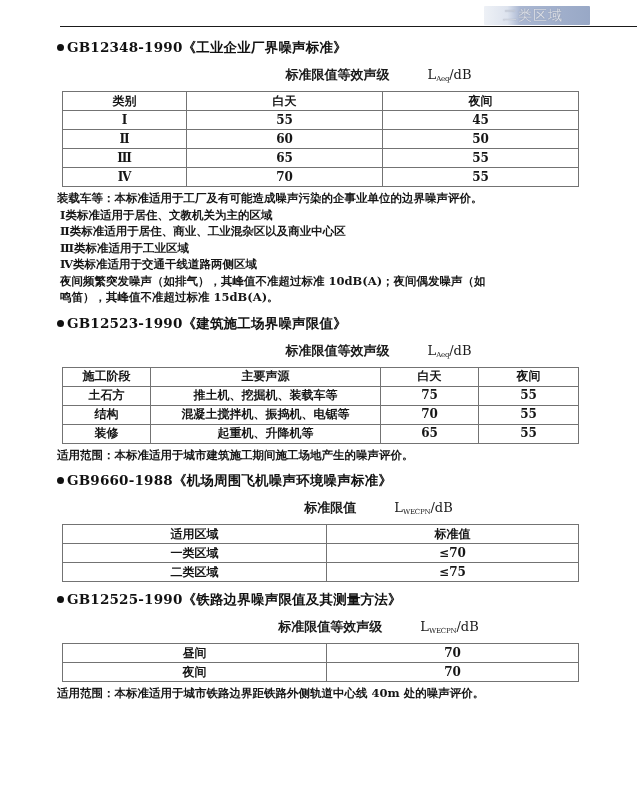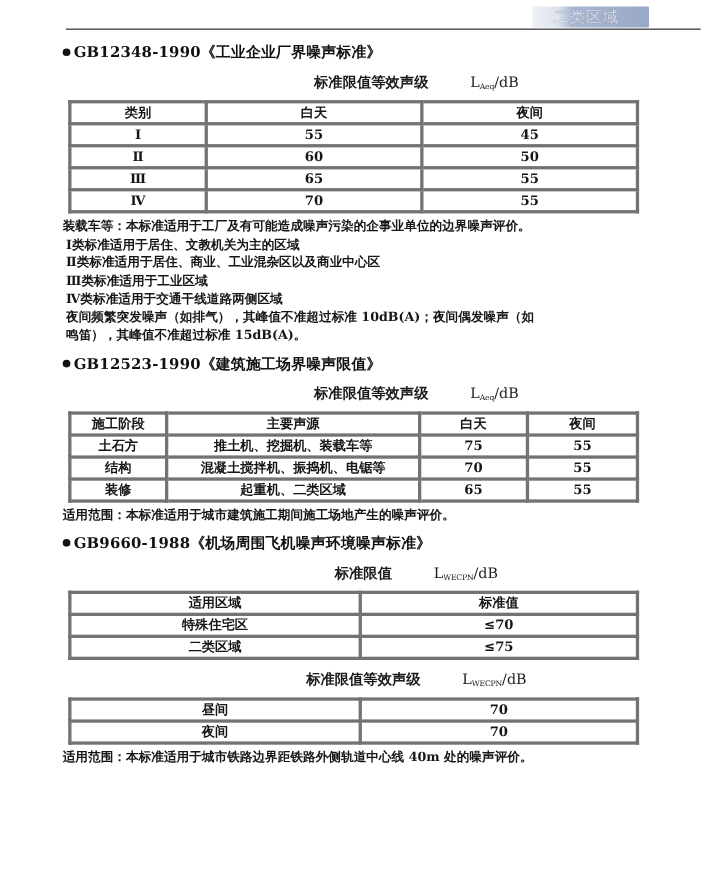--- a/index.html
+++ b/index.html
@@ -103,21 +103,21 @@
     letter-spacing: -0.2px;
   }
 
   table.noise {
     border-collapse: collapse;
     margin-left: 62px;
     width: 516px;
     table-layout: fixed;
   }
   table.noise td {
-    border: 3px solid #737373;
+    border: 1px solid #737373;
     height: 19px;
     line-height: 17px;
     text-align: center;
     font-size: 12px;
     font-weight: bold;
     color: #161616;
     padding: 0 2px;
     white-space: nowrap;
   }
   table.noise tr.hdr td {
@@ -224,21 +224,21 @@
           <td>55</td>
         </tr>
         <tr>
           <td>结构</td>
           <td>混凝土搅拌机、振捣机、电锯等</td>
           <td>70</td>
           <td>55</td>
         </tr>
         <tr>
           <td>装修</td>
-          <td>起重机、二类区域</td>
+          <td>起重机、升降机等</td>
           <td>65</td>
           <td>55</td>
         </tr>
       </tbody>
     </table>
 
     <div class="note-block">
       <p class="note">适用范围：本标准适用于城市建筑施工期间施工场地产生的噪声评价。</p>
     </div>
   </div>
@@ -252,35 +252,36 @@
       <colgroup>
           <col style="width:264px">
           <col style="width:252px">
         </colgroup>
       <tbody>
         <tr class="hdr">
           <td>适用区域</td>
           <td>标准值</td>
         </tr>
         <tr>
-          <td>特殊住宅区</td>
+          <td>一类区域</td>
           <td>≤70</td>
         </tr>
         <tr>
           <td>二类区域</td>
           <td>≤75</td>
         </tr>
       </tbody>
     </table>
 
     <div class="note-block">
     </div>
   </div>
 
   <div class="section">
+    <div class="heading"><span class="bullet"></span><span>GB12525-1990《铁路边界噪声限值及其测量方法》</span></div>
 
     <div class="table-caption"><span>标准限值等效声级</span><span class="unit"><span>L</span><sub>WECPN</sub><span>/dB</span></span></div>
 
     <table class="noise">
       <colgroup>
           <col style="width:264px">
           <col style="width:252px">
         </colgroup>
       <tbody>
         <tr>

